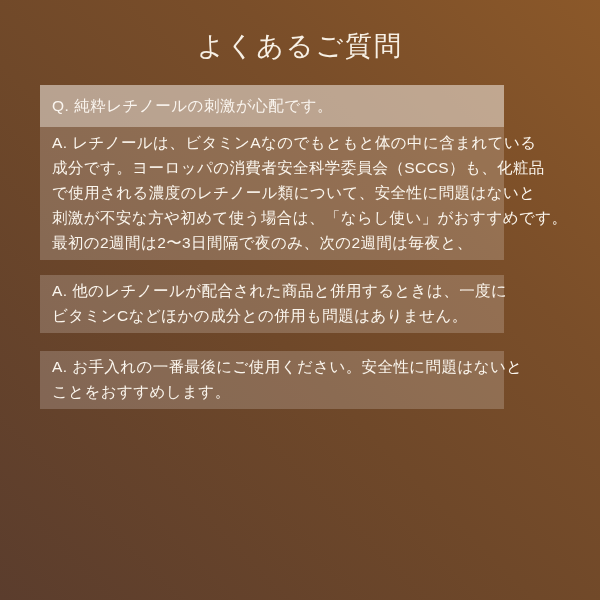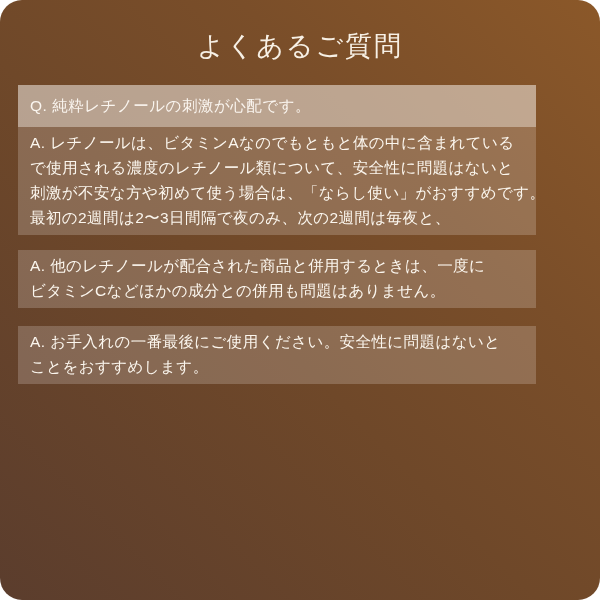--- a/index.html
+++ b/index.html
@@ -8,35 +8,34 @@
     font-family: "Liberation Sans", sans-serif;
     -webkit-font-smoothing: antialiased;
   }
   .page {
     position: relative;
     width: 600px; height: 600px;
     box-sizing: border-box;
     padding-top: 30px;
     overflow: hidden;
     background: linear-gradient(225deg, #8b5829 0%, #7a4e29 30%, #6f4829 55%, #5b3d2d 100%);
-    border-radius: 22px;
   }
   .title {
     margin: 0;
     font-family: "Liberation Serif", "DejaVu Serif", serif;
     font-weight: 500;
     font-size: 27px;
     line-height: 32px;
     letter-spacing: 2px;
     text-align: center;
     color: #f7f0e5;
   }
   .faq {
-    margin: 23px 0 0 18px;
-    width: 518px;
+    margin: 23px 0 0 40px;
+    width: 464px;
   }
   .qa { margin-top: 0; }
   .qa + .qa { margin-top: 15px; }
   .qa:last-child { margin-top: 18px; }
   .q-bar {
     box-sizing: border-box;
     background: rgba(255, 252, 248, 0.50);
     padding: 11px 12px 12px 12px;
   }
   .q-text {
@@ -65,20 +64,21 @@
   <h1 class="title">よくあるご質問</h1>
 
   <div class="faq">
 
     <div class="qa">
       <div class="q-bar">
         <span class="q-text">Q. 純粋レチノールの刺激が心配です。</span>
       </div>
       <div class="a-panel">
         <div class="a-line">A. レチノールは、ビタミンAなのでもともと体の中に含まれている</div>
+        <div class="a-line">成分です。ヨーロッパの消費者安全科学委員会（SCCS）も、化粧品</div>
         <div class="a-line">で使用される濃度のレチノール類について、安全性に問題はないと</div>
         <div class="a-line">刺激が不安な方や初めて使う場合は、「ならし使い」がおすすめです。</div>
         <div class="a-line">最初の2週間は2〜3日間隔で夜のみ、次の2週間は毎夜と、</div>
       </div>
     </div>
 
     <div class="qa">
       <div class="a-panel">
         <div class="a-line">A. 他のレチノールが配合された商品と併用するときは、一度に</div>
         <div class="a-line">ビタミンCなどほかの成分との併用も問題はありません。</div>

